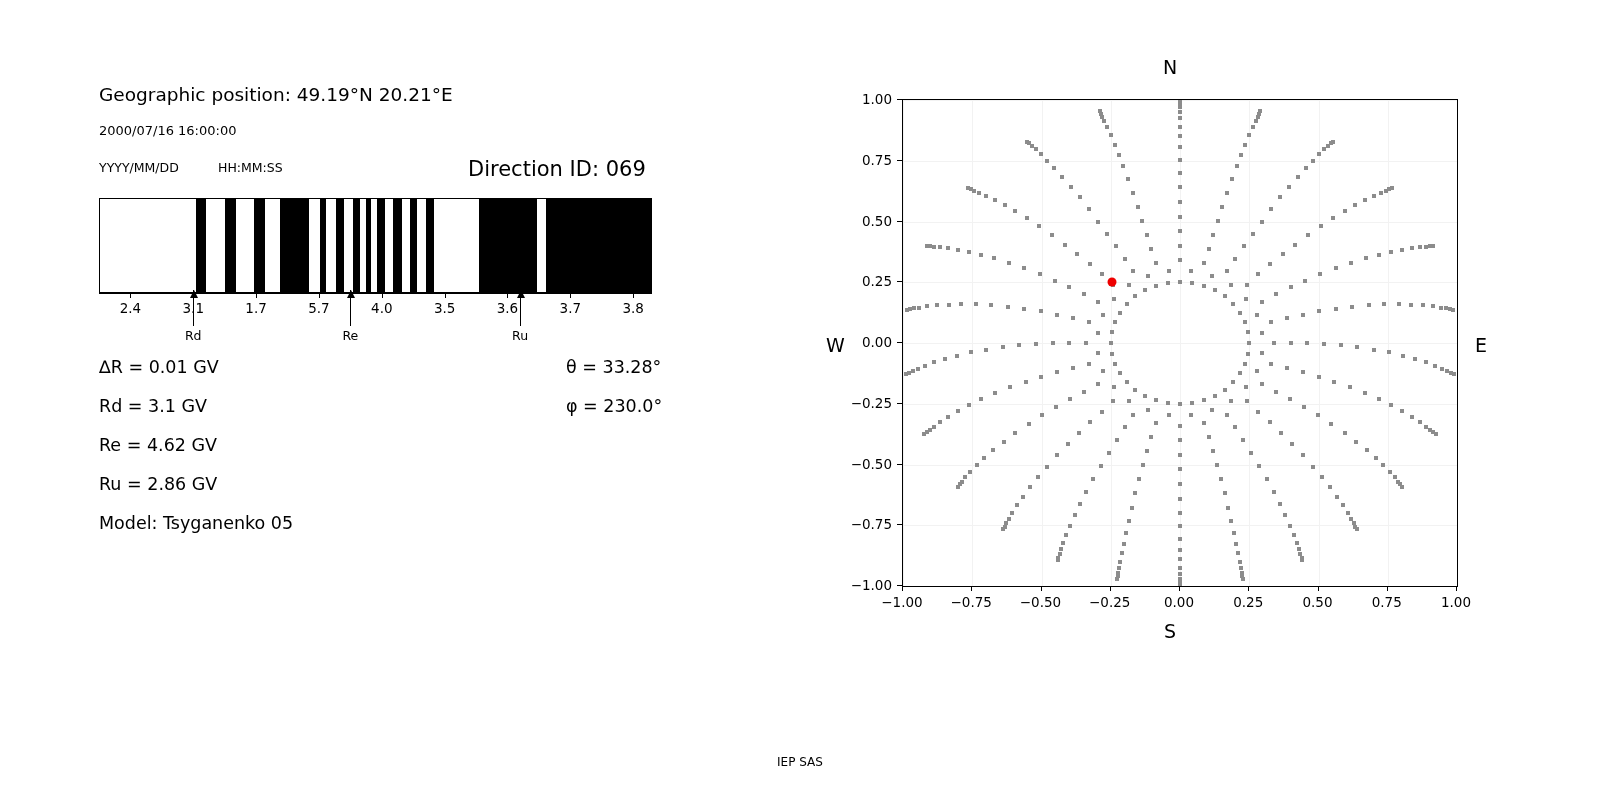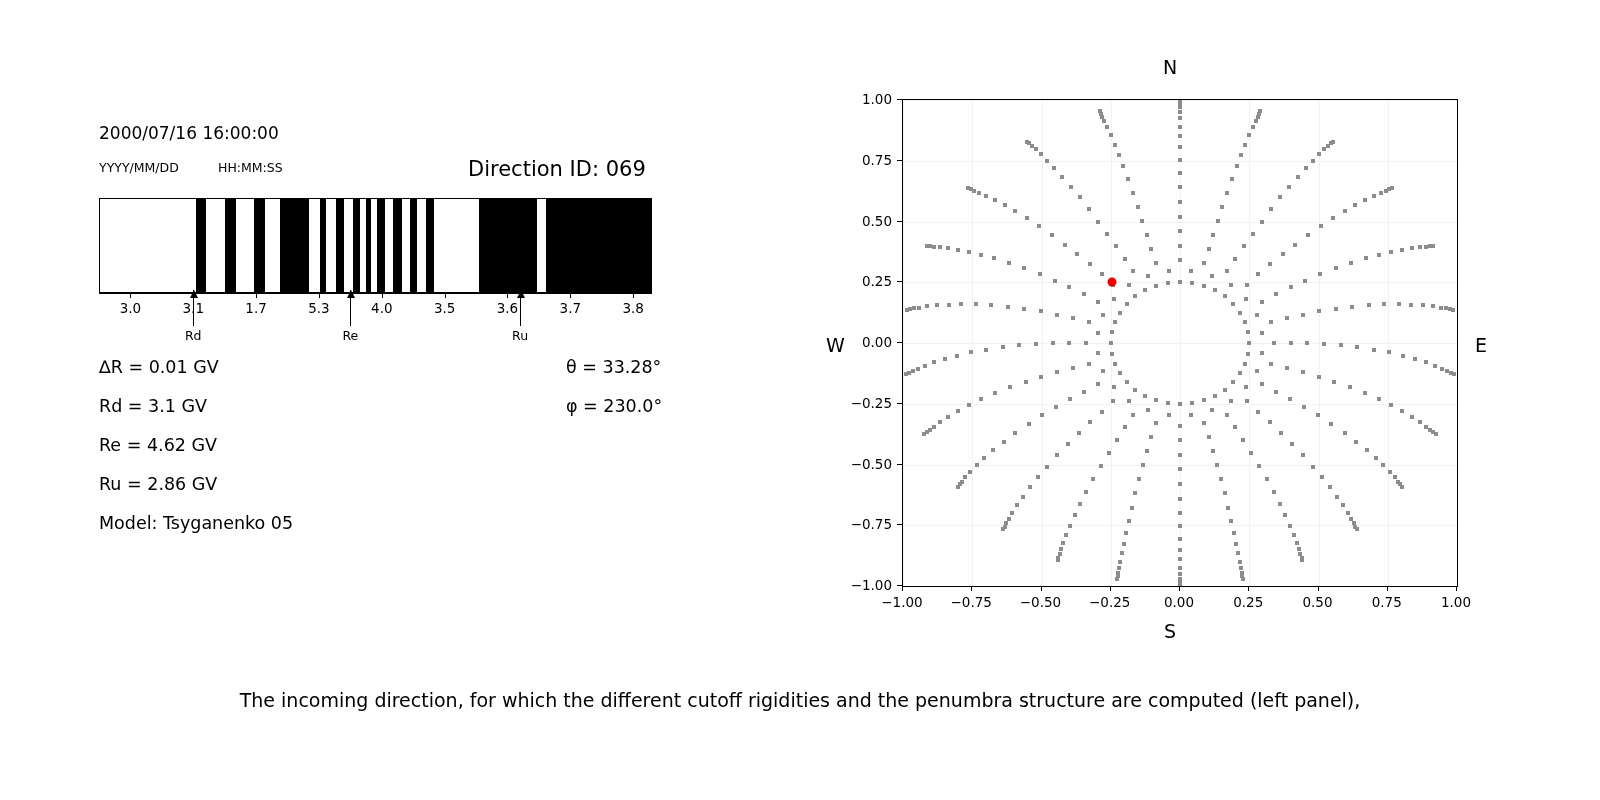--- a/index.html
+++ b/index.html
@@ -29,21 +29,21 @@
   }
   .geo-line {
     position: absolute;
     left: 99px; top: 84px;
     font-size: 18.5px;
     white-space: nowrap;
   }
   .datetime-line {
     position: absolute;
     left: 99px; top: 123px;
-    font-size: 17px;
+    font-size: 13px;
     white-space: nowrap;
   }
   .fmt-date {
     position: absolute;
     left: 99px; top: 160px;
     font-size: 12.5px;
     white-space: nowrap;
   }
   .fmt-time {
     position: absolute;
@@ -229,20 +229,21 @@
     font-size: 12px;
   }
 </style>
 </head>
 <body>
 
 <div class="page">
 
   <div class="left-panel">
 
+    <div class="geo-line">Geographic position: 49.19°N 20.21°E</div>
 
     <div class="datetime-line">2000/07/16 16:00:00</div>
 
     <div class="fmt-date">YYYY/MM/DD</div>
 
     <div class="fmt-time">HH:MM:SS</div>
 
     <div class="direction-id">Direction ID: 069</div>
 
     <div class="penumbra-wrap">
@@ -260,27 +261,27 @@
           <div class="band" style="left: 309.806px; width: 7.54091px;"></div>
           <div class="band" style="left: 325.516px; width: 8.16932px;"></div>
           <div class="band" style="left: 378.931px; width: 58.442px;"></div>
           <div class="band" style="left: 445.542px; width: 107.458px;"></div>
         </div>
     </div>
 
     <div class="pen-axis"></div>
     <div id="pen-axis-ticks">
         <div class="pen-tick" style="left: 130.42px;"></div>
-        <div class="pen-tick-label" style="left: 130.42px;">3.0</div>
+        <div class="pen-tick-label" style="left: 130.42px;">2.4</div>
         <div class="pen-tick" style="left: 193.261px;"></div>
         <div class="pen-tick-label" style="left: 193.261px;">3.1</div>
         <div class="pen-tick" style="left: 256.102px;"></div>
         <div class="pen-tick-label" style="left: 256.102px;">1.7</div>
         <div class="pen-tick" style="left: 318.943px;"></div>
-        <div class="pen-tick-label" style="left: 318.943px;">5.3</div>
+        <div class="pen-tick-label" style="left: 318.943px;">5.7</div>
         <div class="pen-tick" style="left: 381.784px;"></div>
         <div class="pen-tick-label" style="left: 381.784px;">4.0</div>
         <div class="pen-tick" style="left: 444.625px;"></div>
         <div class="pen-tick-label" style="left: 444.625px;">3.5</div>
         <div class="pen-tick" style="left: 507.466px;"></div>
         <div class="pen-tick-label" style="left: 507.466px;">3.6</div>
         <div class="pen-tick" style="left: 570.307px;"></div>
         <div class="pen-tick-label" style="left: 570.307px;">3.7</div>
         <div class="pen-tick" style="left: 633.148px;"></div>
         <div class="pen-tick-label" style="left: 633.148px;">3.8</div>
@@ -816,16 +817,16 @@
         <div class="xt-mark" style="left: 517.5px; top: 586px;"></div>
         <div class="xt-label" style="left: 517.5px; top: 594px;">0.50</div>
         <div class="xt-mark" style="left: 586.75px; top: 586px;"></div>
         <div class="xt-label" style="left: 586.75px; top: 594px;">0.75</div>
         <div class="xt-mark" style="left: 656px; top: 586px;"></div>
         <div class="xt-label" style="left: 656px; top: 594px;">1.00</div>
       </div>
   </div>
 
   <div class="caption">
-    <div>The incoming direction, for which the different cutoff rigidities and the penumbra structure are computed (left panel),</div>
   </div>
 
+  <div class="footer">IEP SAS</div>
 </div>
 
 </body></html>

